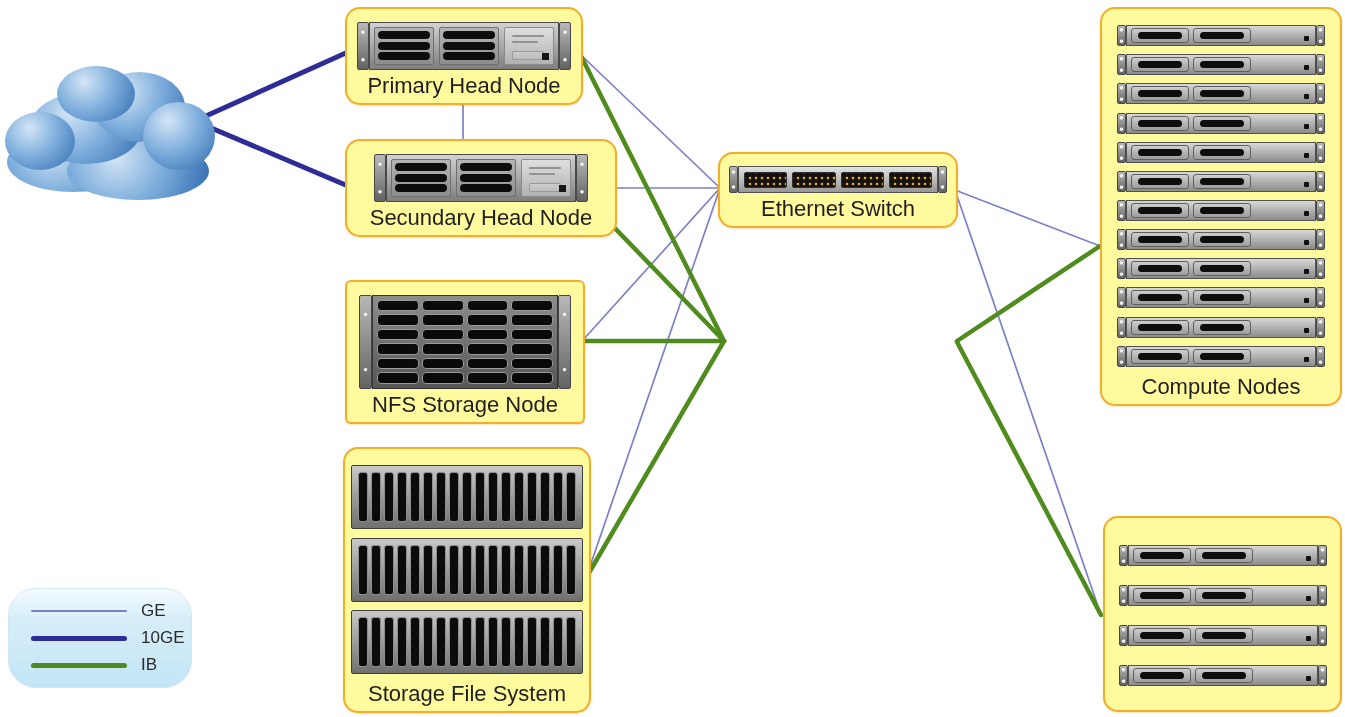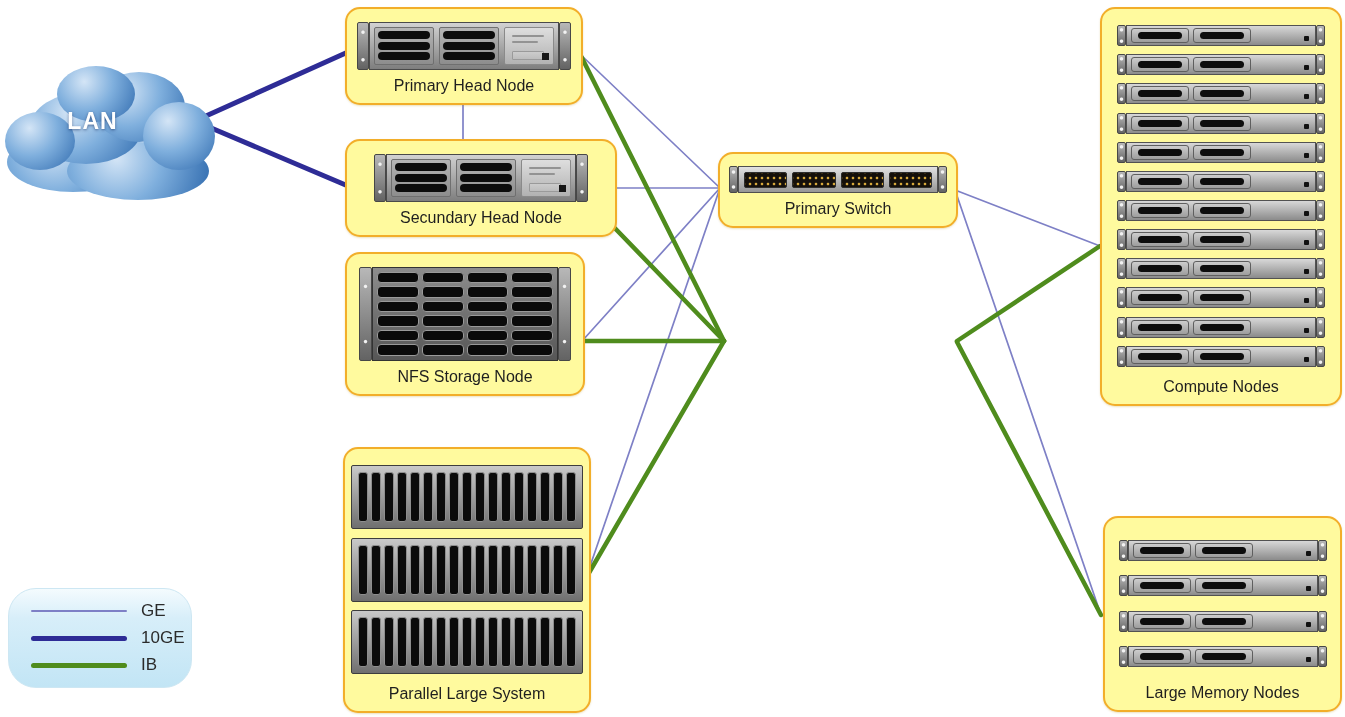--- a/index.html
+++ b/index.html
@@ -3,27 +3,27 @@
 <meta charset="utf-8">
 <style>
   html,body{margin:0;padding:0;background:#ffffff;font-family:"Liberation Sans",sans-serif;}
   #stage{position:relative;width:1345px;height:717px;background:#ffffff;overflow:hidden;}
   #wires{position:absolute;left:0;top:0;width:1345px;height:717px;}
 
   
   .ybox{position:absolute;background:#fffa9e;border:2px solid #f2ae2a;border-radius:15px;
         box-shadow:0 1px 2px rgba(180,140,0,.25);display:flex;flex-direction:column;
         align-items:center;box-sizing:border-box;padding:8px 12px 5px;}
-  .node-label{flex:0 0 auto;font-size:16px;color:#1f1f1f;text-align:right;line-height:24px;white-space:nowrap;}
+  .node-label{flex:0 0 auto;font-size:22px;color:#1f1f1f;text-align:right;line-height:24px;white-space:nowrap;}
   .hw-stack{flex:1 1 auto;align-self:stretch;display:flex;flex-direction:column;
             justify-content:space-evenly;align-items:center;min-height:0;}
 
   #n-primary  {left:345px;top:7px;  width:238px;height:98px;}
   #n-secondary{left:345px;top:139px;width:272px;height:98px;}
-  #n-nfs      {left:345px;top:252px;width:240px;height:144px;}
+  #n-nfs      {left:345px;top:280px;width:240px;height:144px;border-radius:6px;}
   #n-pfs      {left:343px;top:447px;width:248px;height:266px;}
   #n-eth      {left:718px;top:152px;width:240px;height:76px;}
   #n-ib       {left:722px;top:304px;width:239px;height:78px;}
   #n-compute  {left:1100px;top:7px; width:242px;height:399px;}
   #n-lmn      {left:1103px;top:516px;width:239px;height:196px;}
 
   
   .ear{background:
         radial-gradient(circle at 50% 20%, #f2f2f2 1.2px, rgba(0,0,0,0) 2.2px),
         radial-gradient(circle at 50% 80%, #f2f2f2 1.2px, rgba(0,0,0,0) 2.2px),
@@ -132,21 +132,20 @@
     </svg>
 
   <div id="cloud">
     <div class="puff pf1"></div>
     <div class="puff pf2"></div>
     <div class="puff pf3"></div>
     <div class="puff pf4"></div>
     <div class="puff pf5"></div>
     <div class="puff pf6"></div>
     <div class="puff pf7"></div>
-    <span class="cloud-label">LAN</span>
   </div>
 
   <div class="ybox" id="n-primary">
     <div class="hw-stack">
         <div class="srv2u">
           <div class="ear e2"></div>
           <div class="body2u">
             <div class="bgrp">
               <div class="slot"></div>
               <div class="slot"></div>
@@ -293,37 +292,37 @@
             <div class="vslot"></div>
             <div class="vslot"></div>
             <div class="vslot"></div>
             <div class="vslot"></div>
             <div class="vslot"></div>
             <div class="vslot"></div>
             <div class="vslot"></div>
           </div>
         </div>
       </div>
-    <div class="node-label">Parallel Large System</div>
+    <div class="node-label">Storage File System</div>
   </div>
 
   <div class="ybox" id="n-eth">
     <div class="hw-stack">
         <div class="esw">
           <div class="ear e1"></div>
           <div class="eswbody">
             <div class="pgrp"></div>
             <div class="pgrp"></div>
             <div class="pgrp"></div>
             <div class="pgrp"></div>
           </div>
           <div class="ear e1"></div>
         </div>
       </div>
-    <div class="node-label">Primary Switch</div>
+    <div class="node-label">Ethernet Switch</div>
   </div>
 
 
   <div class="ybox" id="n-compute">
     <div class="hw-stack">
         <div class="srv1u">
           <div class="ear e1"></div>
           <div class="body1u">
             <div class="bay">
               <div class="oval"></div>
@@ -530,21 +529,20 @@
               <div class="oval"></div>
             </div>
             <div class="bay">
               <div class="oval"></div>
             </div>
             <div class="pwr"></div>
           </div>
           <div class="ear e1"></div>
         </div>
       </div>
-    <div class="node-label">Large Memory Nodes</div>
   </div>
 
   <div id="legend">
     <div class="lrow">
       <span class="lswatch" style="background: rgb(126, 128, 198); height: 2px;"></span>
       <span class="llabel">GE</span>
     </div>
     <div class="lrow">
       <span class="lswatch" style="background: rgb(46, 44, 150); height: 5px;"></span>
       <span class="llabel">10GE</span>

